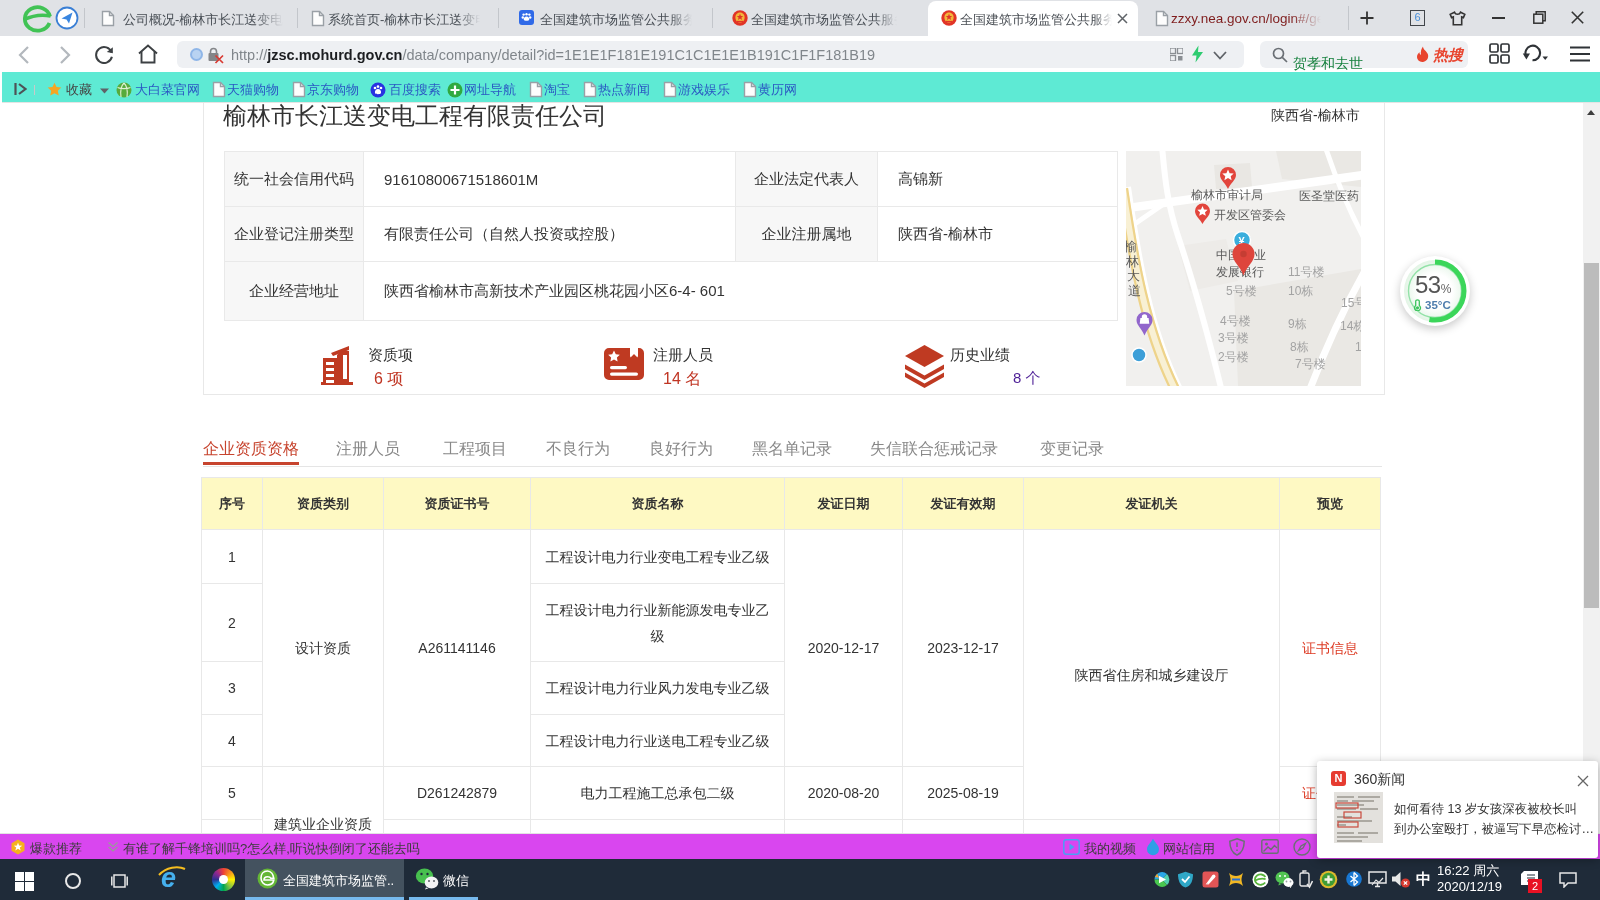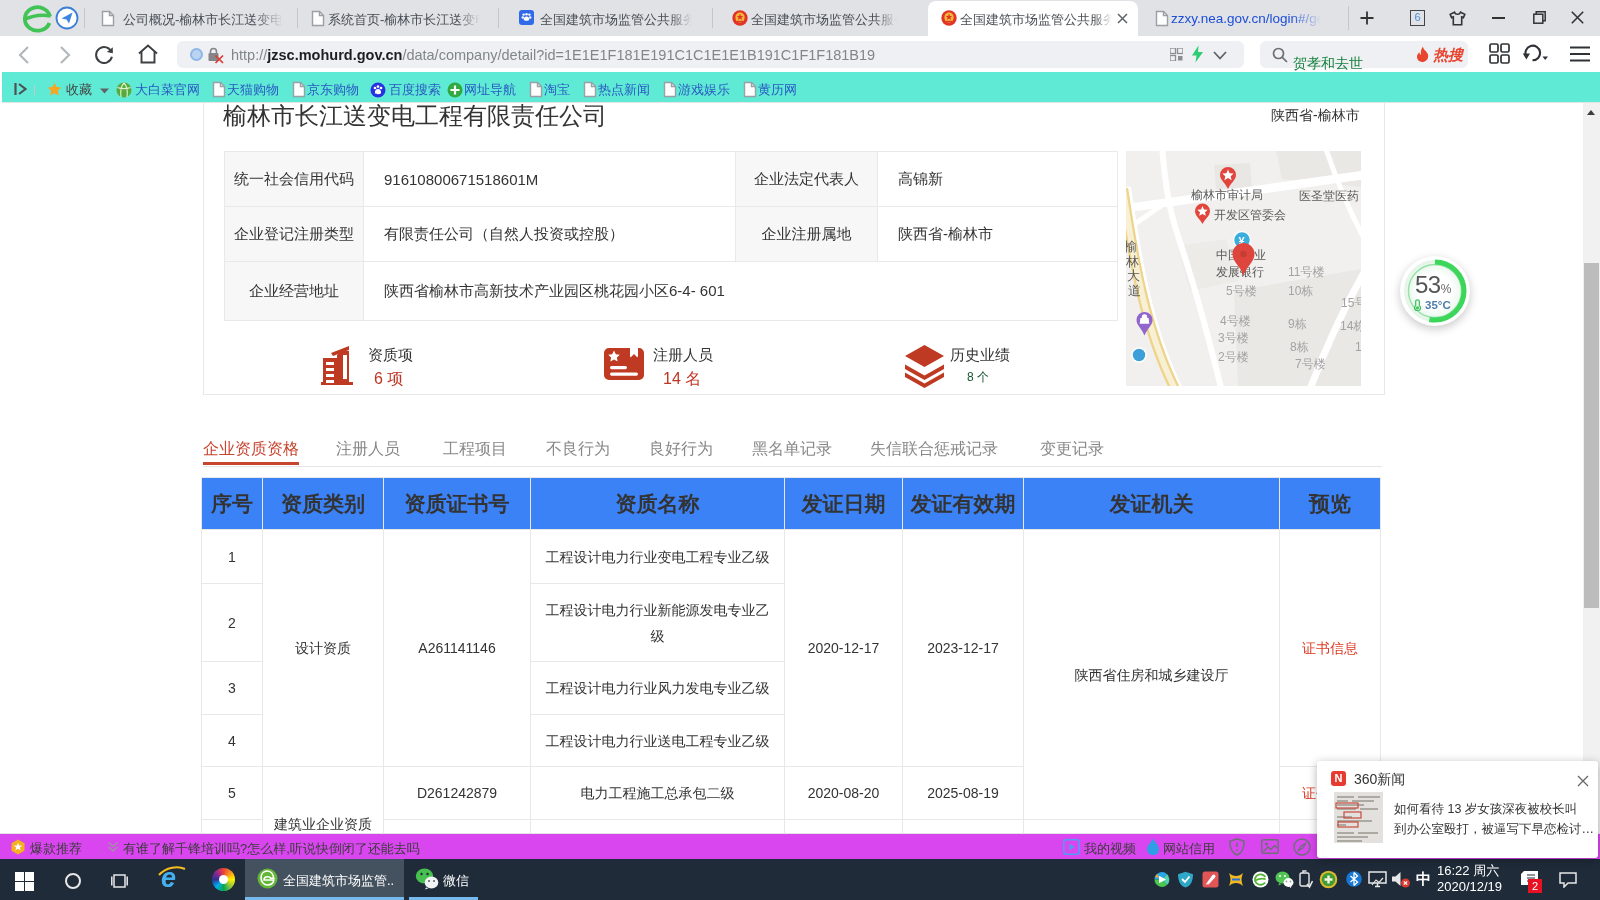--- a/index.html
+++ b/index.html
@@ -5,21 +5,21 @@
 html,body{width:1600px;height:900px;overflow:hidden}
 body{font-family:"Liberation Sans",sans-serif;position:relative;background:#fff;-webkit-font-smoothing:antialiased}
 .abs{position:absolute}
 .fc{display:flex;align-items:center}
 svg{display:block}
 .bk{top:9px;font-size:13px;color:#2b59c3;white-space:nowrap}
 .pg{top:9px}
 .lb{background:#f7f7f7;text-align:center;border:1px solid #e9e9e9}
 .vl{padding-left:20px;border:1px solid #e9e9e9;text-align:left}
 #qtab td,#qtab th{border:1px solid #e8e8e8;text-align:center;vertical-align:middle;line-height:26px}
-#qtab th{background:#3b82f6;font-size:21px;font-weight:bold}
+#qtab th{background:#fef9c3;font-size:13px;font-weight:bold}
 </style></head>
 <body>
 
 <div class="abs" id="tabbar" style="left:0;top:0;width:1600px;height:36px;background:#e0e2e6">
 
   <svg class="abs" style="left:21px;top:5px" width="32" height="28" viewBox="0 0 32 28">
     <path d="M28.5 18 A12.7 11.7 0 1 1 29 11.5" fill="none" stroke="#41c355" stroke-width="3.8"></path>
     <path d="M2.8 14.8 C12 10.5 22 9.5 29.6 11.2" fill="none" stroke="#41c355" stroke-width="3.4"></path>
   </svg>
 
@@ -76,21 +76,21 @@
     </svg>
   <div class="abs" style="left:960px;top:11px;width:152px;height:16px;font-size:13px;color:#4a4f55;white-space:nowrap;overflow:hidden;-webkit-mask-image:linear-gradient(90deg,#000 88%,transparent)">全国建筑市场监管公共服务</div>
   <svg class="abs" style="left:1117px;top:13px" width="11" height="11" viewBox="0 0 11 11">
       <path d="M1 1 L10 10 M10 1 L1 10" stroke="#5f6368" stroke-width="1.5"></path>
     </svg>
 
   <svg class="abs" style="left:1155px;top:10px" width="14" height="17" viewBox="0 0 14 17">
       <path d="M1.5 1.5 h7 l4 4 v10 h-11 z" fill="#fdfdfd" stroke="#9aa0a6" stroke-width="1.4"></path>
       <path d="M8.5 1.5 v4 h4" fill="none" stroke="#9aa0a6" stroke-width="1.4"></path>
     </svg>
-  <div class="abs" style="left:1171px;top:11px;width:150px;height:16px;font-size:13.5px;color:#1d4ed8;white-space:nowrap;overflow:hidden;-webkit-mask-image:linear-gradient(90deg,#000 80%,transparent)">zzxy.nea.gov.cn/login#/ge</div>
+  <div class="abs" style="left:1171px;top:11px;width:150px;height:16px;font-size:13.5px;color:#7f1d1d;white-space:nowrap;overflow:hidden;-webkit-mask-image:linear-gradient(90deg,#000 80%,transparent)">zzxy.nea.gov.cn/login#/ge</div>
   <div class="abs" style="left:1348px;top:6px;width:1px;height:24px;background:#c3c6cb"></div>
 
   <svg class="abs" style="left:1360px;top:11px" width="14" height="14" viewBox="0 0 14 14">
       <path d="M7 0.5 V13.5 M0.5 7 H13.5" stroke="#333" stroke-width="1.8"></path>
     </svg>
 
   <div class="abs" style="left:1410px;top:10px;width:15px;height:16px;border:1.5px solid #41454a;font-size:11px;color:#4a90d9;text-align:center;line-height:13px">6</div>
 
   <svg class="abs" style="left:1449px;top:11px" width="17" height="15" viewBox="0 0 17 15">
       <path d="M5.5 1.2 L1.2 3.4 L2.6 6.6 L4.3 5.9 V13.8 H12.7 V5.9 L14.4 6.6 L15.8 3.4 L11.5 1.2 C11 2.6 10 3.3 8.5 3.3 C7 3.3 6 2.6 5.5 1.2 Z" fill="none" stroke="#333" stroke-width="1.6"></path>
@@ -291,21 +291,21 @@
     <rect x="6" y="24.5" width="28" height="3.2" rx="1.6" fill="#fff"></rect>
   </svg>
   <div class="abs" style="left:653px;top:243px;font-size:15px;color:#333">注册人员</div>
   <div class="abs" style="left:663px;top:266px;font-size:16px;color:#c03523">14 名</div>
   <svg class="abs" style="left:905px;top:242px" width="39" height="43" viewBox="0 0 39 43">
     <path d="M19.5 0 L39 11 L19.5 22 L0 11 Z" fill="#bf3a22"></path>
     <path d="M0 19.5 L19.5 30.5 L39 19.5 L39 24 L19.5 35 L0 24 Z" fill="#bf3a22"></path>
     <path d="M0 27.5 L19.5 38.5 L39 27.5 L39 32 L19.5 43 L0 32 Z" fill="#bf3a22"></path>
   </svg>
   <div class="abs" style="left:950px;top:243px;font-size:15px;color:#333">历史业绩</div>
-  <div class="abs" style="left:967px;top:266px;font-size:12px;color:#14532d">8 个</div>
+  <div class="abs" style="left:1013px;top:266px;font-size:15px;color:#4c1d95">8 个</div>
 
   <svg class="abs" style="left:1126px;top:48px" width="235" height="235" viewBox="0 0 235 235">
     <rect width="235" height="235" fill="#f1f0ee"></rect>
     <polygon points="150,0 235,0 235,36 156,28" fill="#eae8e4"></polygon>
     <polygon points="88,14 124,12 126,36 90,38" fill="#e9e7e3"></polygon>
     <polygon points="108,140 235,118 235,235 112,235" fill="#eae8e4"></polygon>
     <polygon points="52,95 100,88 112,130 64,140" fill="#edebe8"></polygon>
 
     <path d="M-5 58 L245 23" stroke="#fff" stroke-width="8.5" fill="none"></path>
     <path d="M36 -5 C39 30 42 55 52 85 C62 115 80 175 97 245" stroke="#fff" stroke-width="6" fill="none"></path>

